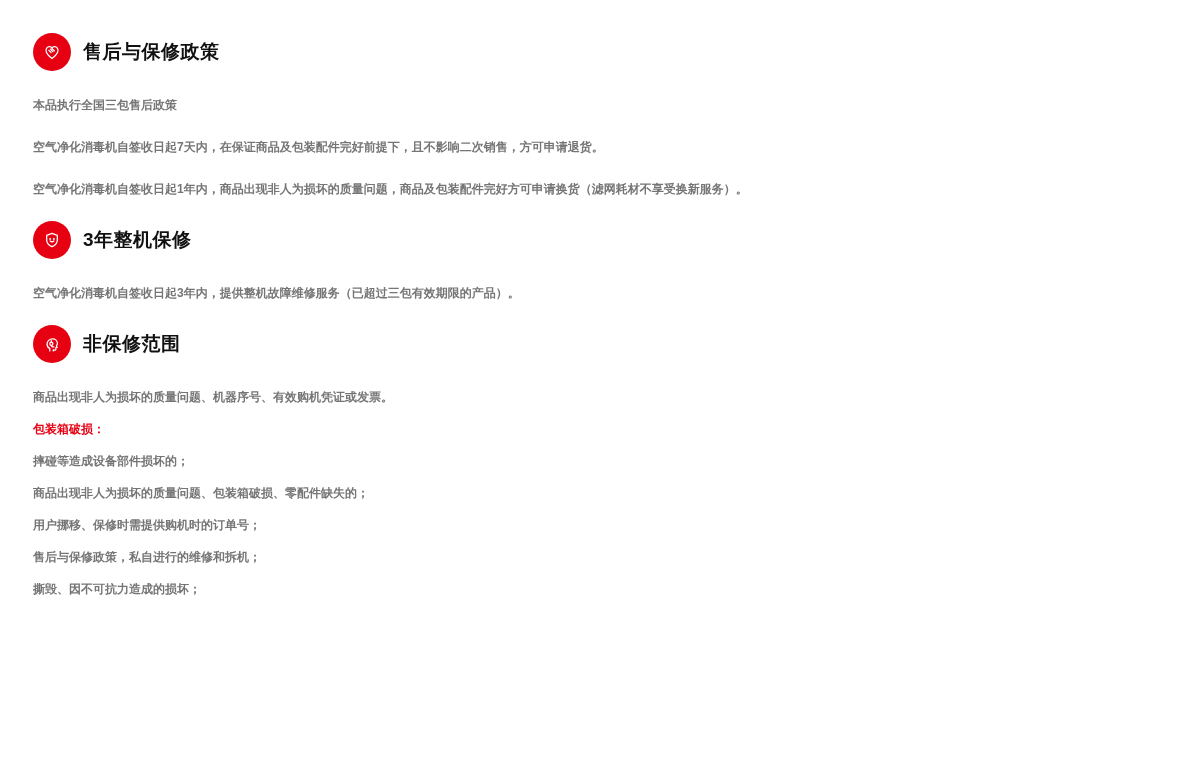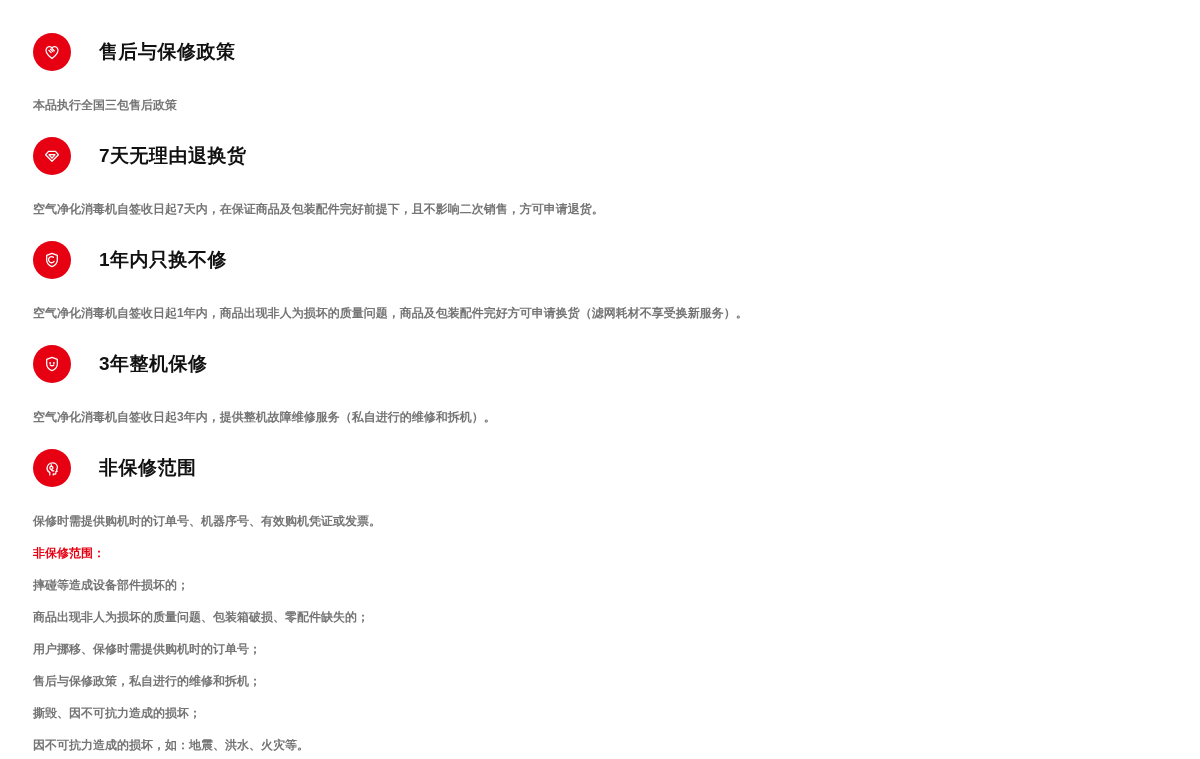--- a/index.html
+++ b/index.html
@@ -1,21 +1,21 @@
 <!DOCTYPE html>
 <html><head>
 <meta charset="utf-8">
 <style>
   html,body{margin:0;padding:0;background:#ffffff;}
   body{font-family:"Liberation Sans","DejaVu Sans",sans-serif;}
   .page{width:1200px;min-height:759px;background:#ffffff;box-sizing:border-box;padding:33px 30px 18px 33px;}
   .head{display:flex;align-items:center;gap:12px;height:38px;}
   .badge{width:38px;height:38px;border-radius:50%;background:#e60012;display:flex;align-items:center;justify-content:center;flex:0 0 38px;}
   .badge svg{display:block;}
-  .title{font-size:19px;font-weight:bold;color:#111111;margin:16px;letter-spacing:0.5px;}
+  .title{font-size:19px;font-weight:bold;color:#111111;margin:0;letter-spacing:0.5px;}
   .para{font-size:12px;color:#757575;line-height:20px;margin:0;font-weight:bold;}
   .head + .para{margin-top:24px;}
   .para + .para{margin-top:12px;}
   .policy + .policy{margin-top:22px;}
   .warn{color:#e60012;}
 </style>
 </head>
 <body>
 
 <div class="page">
@@ -29,75 +29,56 @@
           <path d="M10.4 9 L13 11.6"></path>
           <path d="M12.2 8.4 L14.6 10.8"></path>
         </svg>
       </span>
       <h2 class="title">售后与保修政策</h2>
     </div>
     <p class="para">本品执行全国三包售后政策</p>
   </section>
 
   <section class="policy">
-    <div class="head">
-      <span class="badge">
-        <svg width="22" height="22" viewBox="0 0 24 24" fill="none" stroke="#ffffff" stroke-width="1.4" stroke-linecap="round" stroke-linejoin="round">
-          <path d="M8.2 7 H15.8 L19 10.6 L12 17.8 L5 10.6 Z"></path>
-          <path d="M8.8 10.6 H15.2 L12 14.4 Z"></path>
-        </svg>
-      </span>
-      <h2 class="title">7天无理由退换货</h2>
-    </div>
     <p class="para">空气净化消毒机自签收日起7天内，在保证商品及包装配件完好前提下，且不影响二次销售，方可申请退货。</p>
   </section>
 
   <section class="policy">
-    <div class="head">
-      <span class="badge">
-        <svg width="22" height="22" viewBox="0 0 24 24" fill="none" stroke="#ffffff" stroke-width="1.4" stroke-linecap="round" stroke-linejoin="round">
-          <path d="M12 4.8 L17.8 6.9 V12 C17.8 15.4 15.4 17.9 12 19.3 C8.6 17.9 6.2 15.4 6.2 12 V6.9 Z"></path>
-          <path d="M13.6 9.1 A3.3 3.3 0 1 0 14.3 13.5"></path>
-        </svg>
-      </span>
-      <h2 class="title">1年内只换不修</h2>
-    </div>
     <p class="para">空气净化消毒机自签收日起1年内，商品出现非人为损坏的质量问题，商品及包装配件完好方可申请换货（滤网耗材不享受换新服务）。</p>
   </section>
 
   <section class="policy">
     <div class="head">
       <span class="badge">
         <svg width="22" height="22" viewBox="0 0 24 24" fill="none" stroke="#ffffff" stroke-width="1.4" stroke-linecap="round" stroke-linejoin="round">
           <path d="M12 4.8 L17.8 6.9 V12 C17.8 15.4 15.4 17.9 12 19.3 C8.6 17.9 6.2 15.4 6.2 12 V6.9 Z"></path>
           <circle cx="10" cy="10.8" r="0.4" fill="#ffffff"></circle>
           <circle cx="14" cy="10.8" r="0.4" fill="#ffffff"></circle>
           <path d="M10 13 Q12 14.8 14 13"></path>
         </svg>
       </span>
       <h2 class="title">3年整机保修</h2>
     </div>
-    <p class="para">空气净化消毒机自签收日起3年内，提供整机故障维修服务（私自进行的维修和拆机）。</p>
+    <p class="para">空气净化消毒机自签收日起3年内，提供整机故障维修服务（已超过三包有效期限的产品）。</p>
   </section>
 
   <section class="policy">
     <div class="head">
       <span class="badge">
         <svg width="22" height="22" viewBox="0 0 24 24" fill="none" stroke="#ffffff" stroke-width="1.4" stroke-linecap="round" stroke-linejoin="round">
           <path d="M9.6 19.5 V17 C8 16.2 6.6 14.6 6.6 12.3 C6.6 8.9 9.3 6.4 12.6 6.4 C15.6 6.4 17.9 8.6 17.9 11.3 C17.9 12.4 17.5 13.3 16.9 14.1 L17.6 15.7 L16.2 16 V17.6 C16.2 18.4 15.5 18.9 14.7 18.7 L13.4 18.4 V19.5"></path>
           <circle cx="11.3" cy="11.8" r="1.7"></circle>
           <path d="M11.3 10.1 V8.3"></path>
           <path d="M11.3 13.5 C11.3 14.9 12.6 15.4 14 15.1"></path>
         </svg>
       </span>
       <h2 class="title">非保修范围</h2>
     </div>
-    <p class="para">保修时需提供购机时的订单号、机器序号、有效购机凭证或发票。</p>
-    <p class="para warn">非保修范围：</p>
+    <p class="para">商品出现非人为损坏的质量问题、机器序号、有效购机凭证或发票。</p>
+    <p class="para warn">包装箱破损：</p>
     <p class="para">摔碰等造成设备部件损坏的；</p>
     <p class="para">商品出现非人为损坏的质量问题、包装箱破损、零配件缺失的；</p>
     <p class="para">用户挪移、保修时需提供购机时的订单号；</p>
     <p class="para">售后与保修政策，私自进行的维修和拆机；</p>
     <p class="para">撕毁、因不可抗力造成的损坏；</p>
-    <p class="para">因不可抗力造成的损坏，如：地震、洪水、火灾等。</p>
   </section>
 
 </div>
 
 </body></html>

